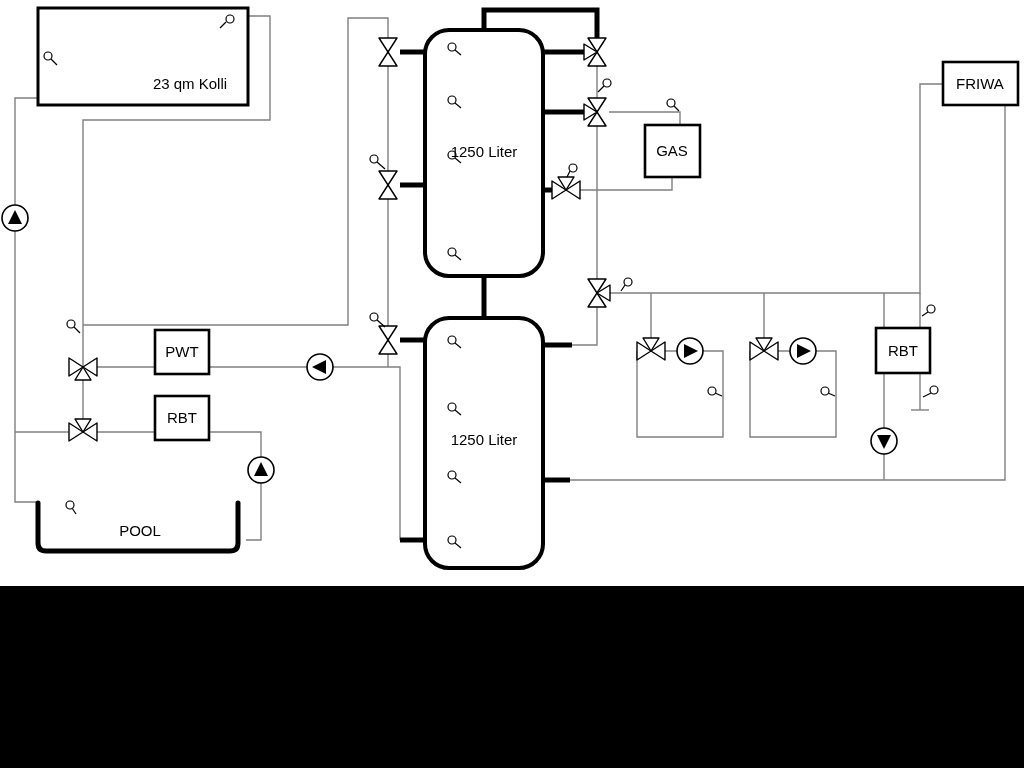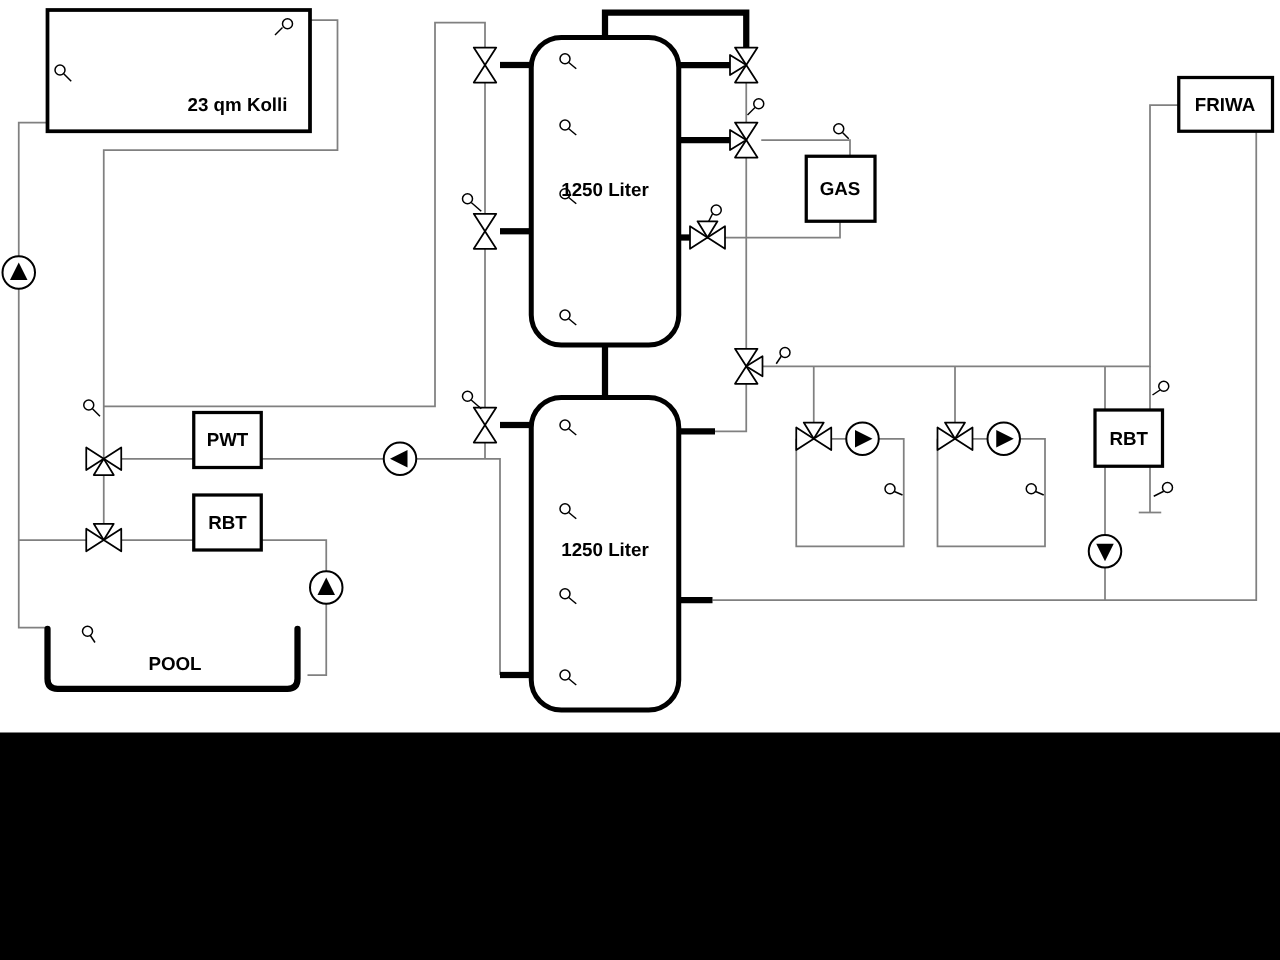--- a/index.html
+++ b/index.html
@@ -1,16 +1,16 @@
 <!DOCTYPE html>
 <html><head>
 <meta charset="utf-8">
 <style>
   html,body{margin:0;padding:0;background:#fff;}
-  .screen{position:relative;width:1024px;height:768px;background:#ffffff;overflow:hidden;font-weight:bold;}
+  .screen{position:relative;width:1024px;height:768px;background:#ffffff;overflow:hidden;}
   svg{display:block;}
   svg text{font-family:"Liberation Sans",sans-serif;font-size:15px;fill:#000;}
   .pipe{stroke:#808080;stroke-width:1.4;fill:none;}
   .thick{stroke:#000;stroke-width:5;fill:none;}
   .box{fill:#fff;stroke:#000;stroke-width:2.6;}
   .tank{fill:#fff;stroke:#000;stroke-width:4;}
   .pool{fill:none;stroke:#000;stroke-width:5;stroke-linecap:round;}
   .valve{fill:#fff;stroke:#000;stroke-width:1.4;stroke-linejoin:round;}
   .pumpc{fill:#fff;stroke:#000;stroke-width:1.6;}
   .pumpt{fill:#000;stroke:none;}

